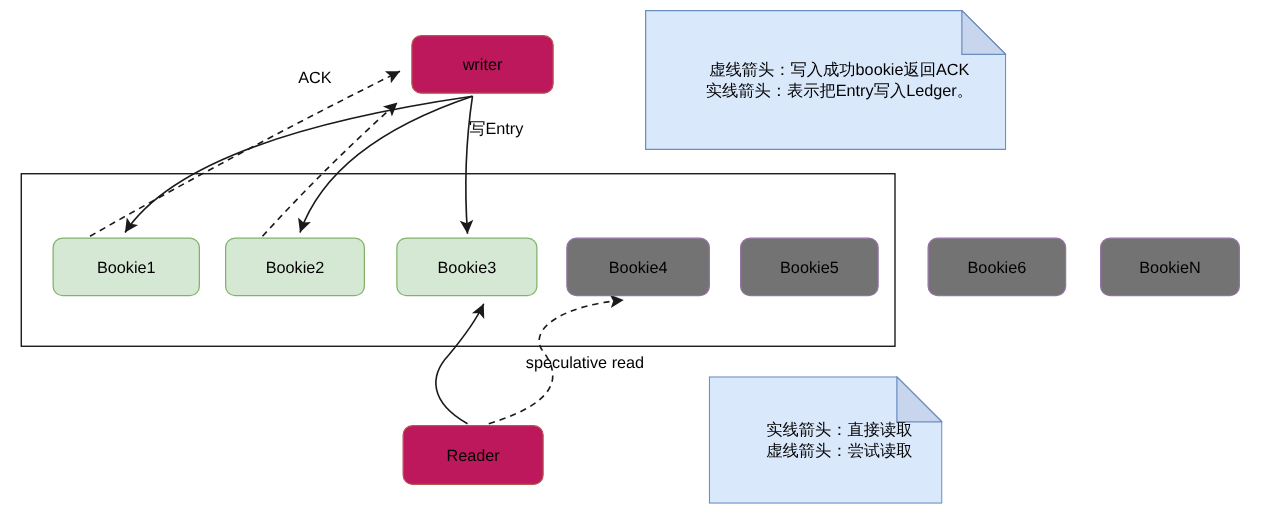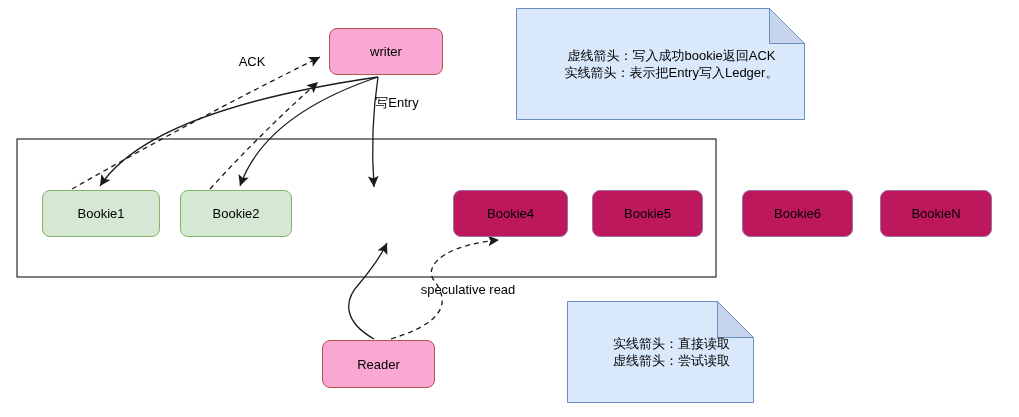--- a/index.html
+++ b/index.html
@@ -8,23 +8,23 @@
     font-family:"Liberation Sans","DejaVu Sans",sans-serif;color:#000;
   }
   .overlay{position:absolute;left:0;top:0;width:1019px;height:417px;}
   .edge{fill:none;stroke:#1a1a1a;stroke-width:1.3px;}
   .edge.dashed{stroke-dasharray:5 4;}
   .ensemble{fill:none;stroke:#000000;stroke-width:1px;}
   .node{
     position:absolute;display:flex;align-items:center;justify-content:center;
     border-radius:8px;font-size:13px;box-sizing:border-box;border:1px solid;
   }
-  .node.red{background:#f9a8d4;border-color:#b85450;justify-content:center;}
+  .node.red{background:#be185d;border-color:#b85450;justify-content:center;}
   .node.green{background:#d5e8d4;border-color:#82b366;}
-  .node.purple{background:#be185d;border-color:#9673a6;}
+  .node.purple{background:#737373;border-color:#9673a6;}
   .edge-label{
     position:absolute;font-size:13px;text-align:center;white-space:nowrap;
   }
   .note{position:absolute;}
   .note svg{position:absolute;left:0;top:0;}
   .note .note-body{fill:#dae8fc;stroke:#6c8ebf;stroke-width:1;}
   .note .note-flap{fill:#c7d6ec;stroke:#6c8ebf;stroke-width:1;}
   .note .note-text{
     position:absolute;left:0;top:0;width:100%;height:100%;
     display:flex;flex-direction:column;align-items:center;justify-content:center;
@@ -59,20 +59,23 @@
   <div class="node red" style="left:329px;top:28px;width:114px;height:47px;">
     <span>writer</span>
   </div>
 
   <div class="node green" style="left:42px;top:190px;width:118px;height:47px;">
     <span>Bookie1</span>
   </div>
   <div class="node green" style="left:180px;top:190px;width:112px;height:47px;text-align:right;">
     <span>Bookie2</span>
   </div>
+  <div class="node green" style="left:317px;top:190px;width:113px;height:47px;">
+    <span>Bookie3</span>
+  </div>
   <div class="node purple" style="left:453px;top:190px;width:115px;height:47px;">
     <span>Bookie4</span>
   </div>
   <div class="node purple" style="left:592px;top:190px;width:111px;height:47px;">
     <span>Bookie5</span>
   </div>
   <div class="node purple" style="left:742px;top:190px;width:111px;height:47px;align-items:center;">
     <span>Bookie6</span>
   </div>
   <div class="node purple" style="left:880px;top:190px;width:112px;height:47px;">

